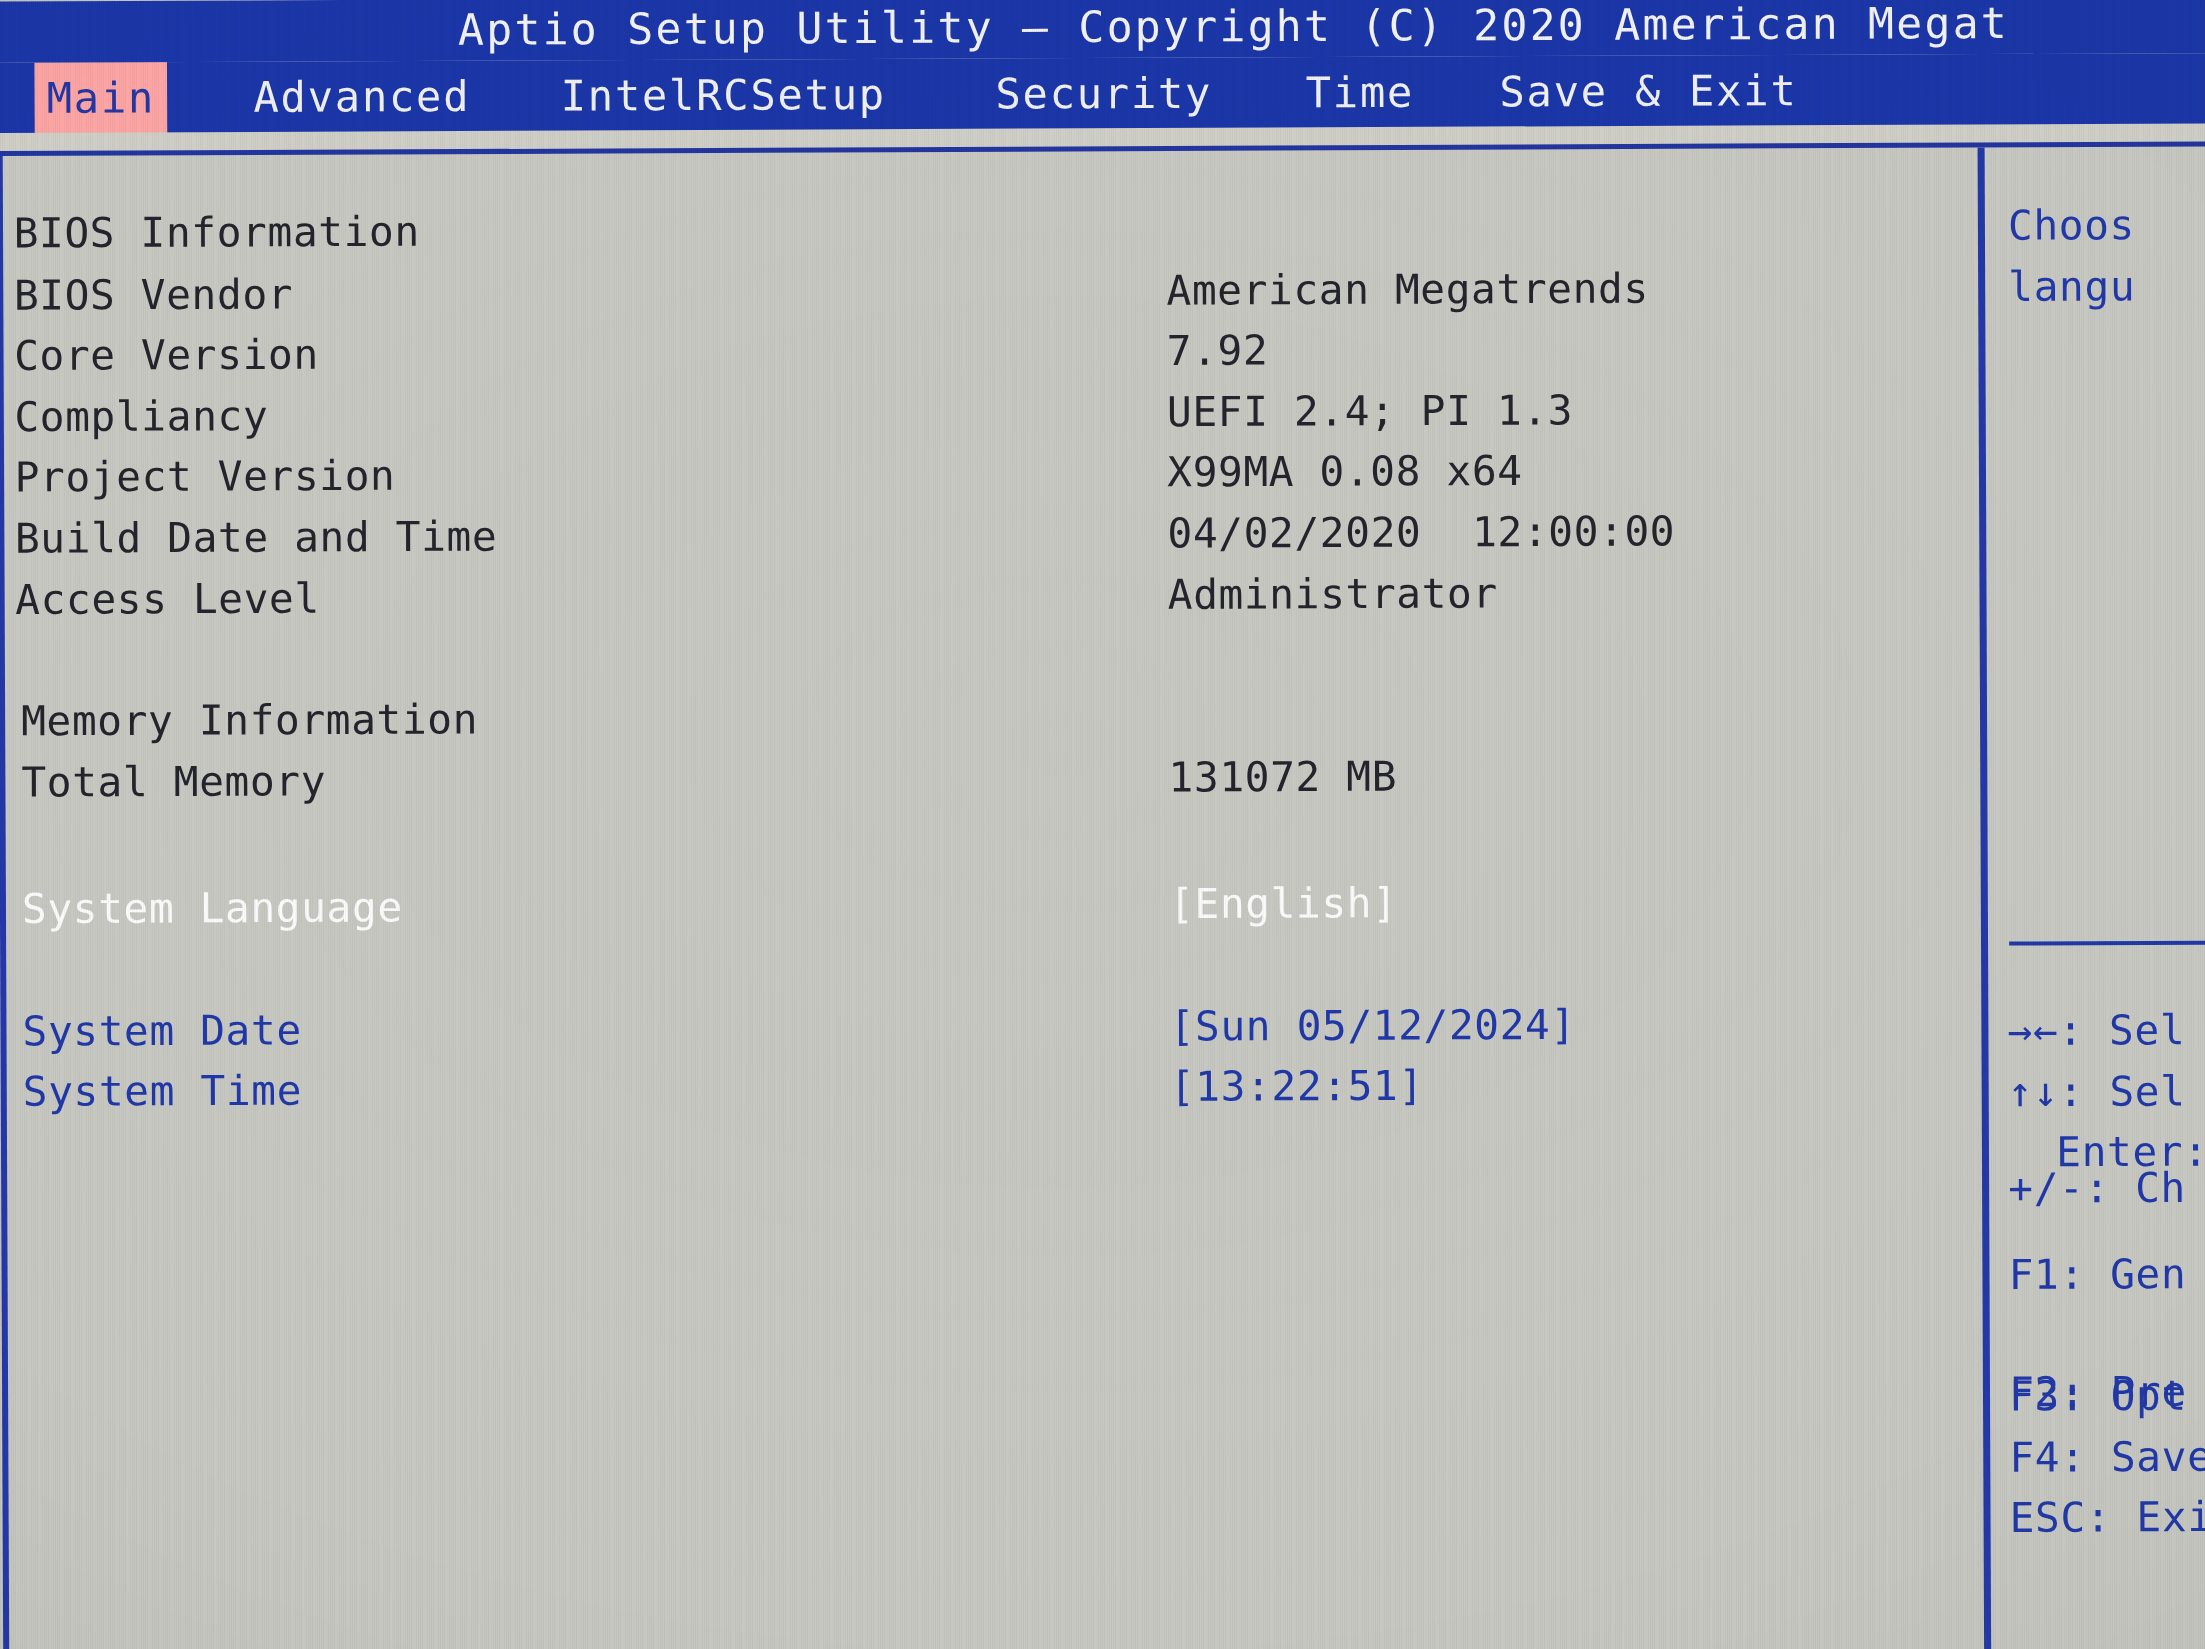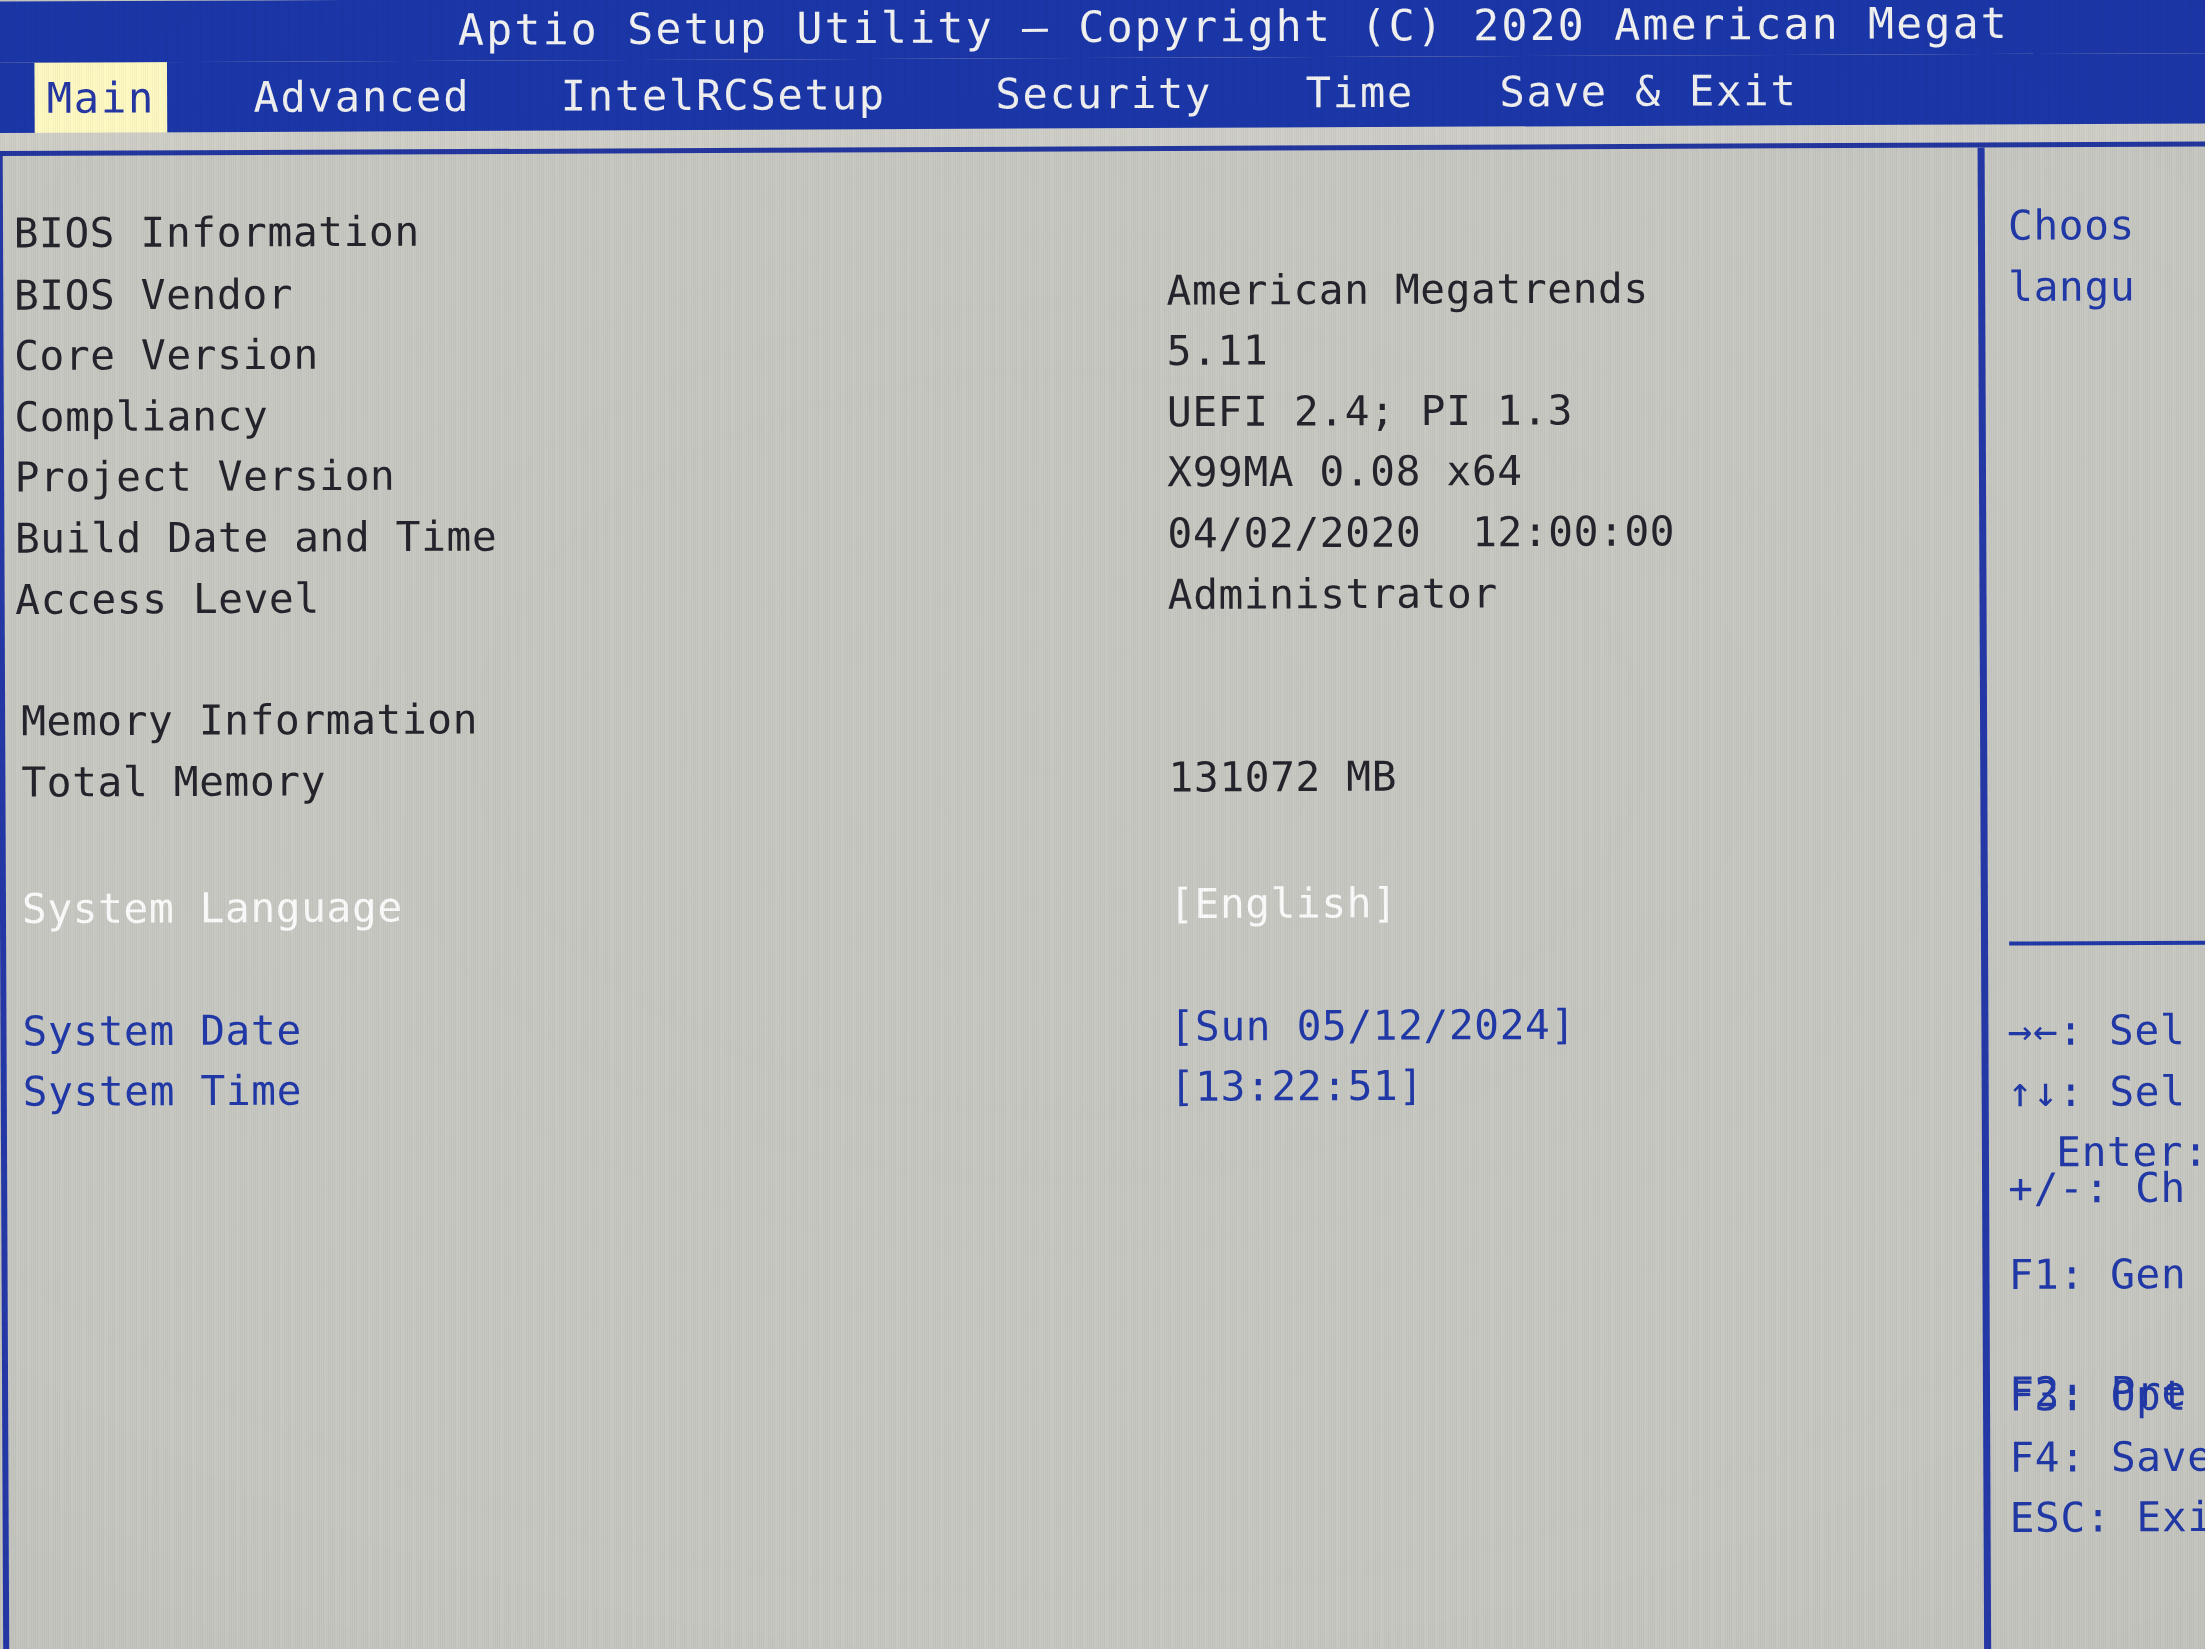--- a/index.html
+++ b/index.html
@@ -73,21 +73,21 @@
     top: 0;
     height: 71px;
     line-height: 71px;
     white-space: pre;
     color: #f0f0f0;
     font-size: 42px;
     letter-spacing: 1.7px;
     padding: 0 12px;
   }
   .tab.active {
-    background: #fef9c3;
+    background: #fca5a5;
     color: #2437a4;
   }
 
   
   #tab-underline {
     position: absolute;
     left: 0; top: 131px;
     width: 2205px; height: 22px;
     background: #cfcfc8;
   }
@@ -207,21 +207,21 @@
       <div class="row label c-info" style="top: 57px; left: 10px;">BIOS Information</div>
 
       <div class="row label c-info" style="top: 119px; left: 10px;">BIOS Vendor</div>
       <div class="row label c-info" style="top: 179px; left: 10px;">Core Version</div>
       <div class="row label c-info" style="top: 240px; left: 10px;">Compliancy</div>
       <div class="row label c-info" style="top: 300px; left: 10px;">Project Version</div>
       <div class="row label c-info" style="top: 361px; left: 10px;">Build Date and Time</div>
       <div class="row label c-info" style="top: 422px; left: 10px;">Access Level</div>
 
       <div class="row value c-info" style="top: 119px; left: 1158px;">American Megatrends</div>
-      <div class="row value c-info" style="top: 179px; left: 1158px;">5.11</div>
+      <div class="row value c-info" style="top: 179px; left: 1158px;">7.92</div>
       <div class="row value c-info" style="top: 240px; left: 1158px;">UEFI 2.4; PI 1.3</div>
       <div class="row value c-info" style="top: 300px; left: 1158px;">X99MA 0.08 x64</div>
       <div class="row value c-info" style="top: 361px; left: 1158px;">04/02/2020  12:00:00</div>
       <div class="row value c-info" style="top: 422px; left: 1158px;">Administrator</div>
 
       <div class="row label c-info" style="top: 543px; left: 15.4px;">Memory Information</div>
       <div class="row label c-info" style="top: 604px; left: 15.4px;">Total Memory</div>
       <div class="row value c-info" style="top: 604px; left: 1158px;">131072 MB</div>
 
       <div class="row label c-white" style="top: 730px; left: 15.4px;">System Language</div>

